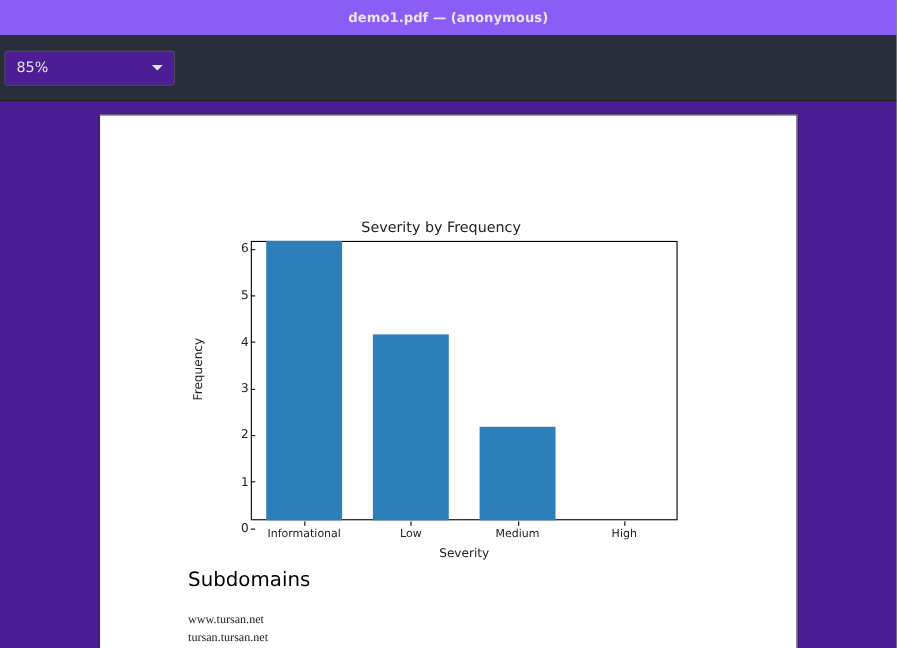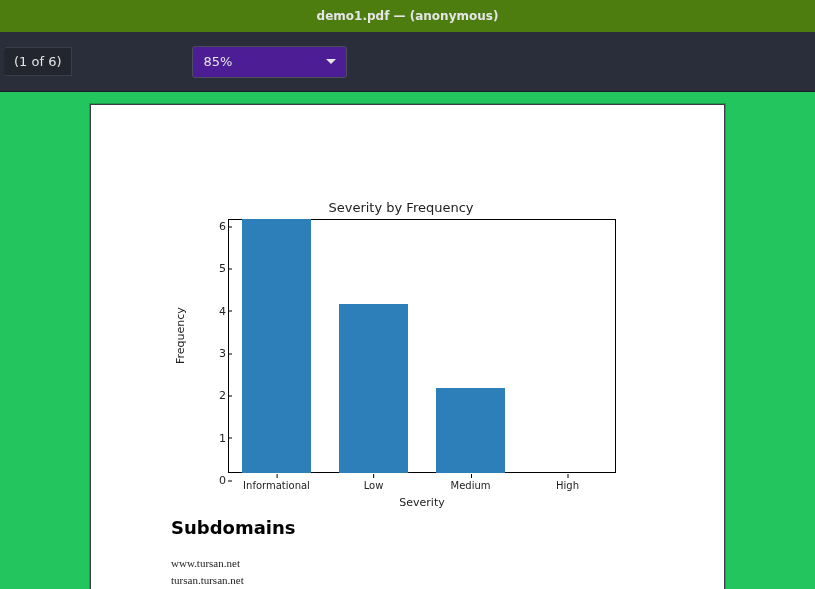--- a/index.html
+++ b/index.html
@@ -1,21 +1,21 @@
 <!DOCTYPE html>
 <html><head>
 <meta charset="utf-8">
 <style>
   * { box-sizing: border-box; margin: 0; padding: 0; }
   html, body { width: 815px; height: 589px; overflow: hidden; font-family: "DejaVu Sans", Arial, sans-serif; }
   body { background: #13141c; color: #e6e6e6; }
 
   .titlebar {
     height: 32px;
-    background: #4d7c0f;
+    background: #8b5cf6;
     display: flex;
     align-items: center;
     justify-content: center;
     font-size: 12px;
     font-weight: 600;
     color: #e6e6e6;
   }
 
   .toolbar {
     height: 60px;
@@ -52,21 +52,21 @@
   .zoom-select .chev {
     width: 0; height: 0;
     border-left: 5px solid transparent;
     border-right: 5px solid transparent;
     border-top: 5px solid #e6e6e6;
   }
 
   .viewport {
     width: 815px;
     height: calc(589px - 32px - 60px);
-    background: #22c55e;
+    background: #4c1d95;
     display: flex;
     justify-content: center;
     overflow: hidden;
     padding-top: 12px;
   }
   .page {
     width: 635px;
     height: 800px;
     background: #ffffff;
     border: 1px solid #3a3d4a;
@@ -154,44 +154,41 @@
   .bar {
     position: absolute;
     background: #2c7fb8;
   }
 
   .section-heading {
     position: absolute;
     left: 80px;
     top: 412px;
     font-size: 18px;
-    font-weight: 700;
+    font-weight: 400;
     color: #000;
   }
   .subdomain-list {
     position: absolute;
     left: 80px;
     top: 450px;
     font-size: 11px;
     color: #222;
     line-height: 1.5;
     font-family: Liberation Serif, serif;
   }
 </style>
 </head>
 <body>
 
 <div class="titlebar">
   <span>demo1.pdf — (anonymous)</span>
 </div>
 
 <div class="toolbar">
-  <div class="page-indicator">
-    <span>(1 of 6)</span>
-  </div>
   <div class="zoom-select">
     <span>85%</span>
     <span class="chev"></span>
   </div>
 </div>
 
 <div class="viewport">
   <div class="page">
 
     <div class="chart-wrap">

